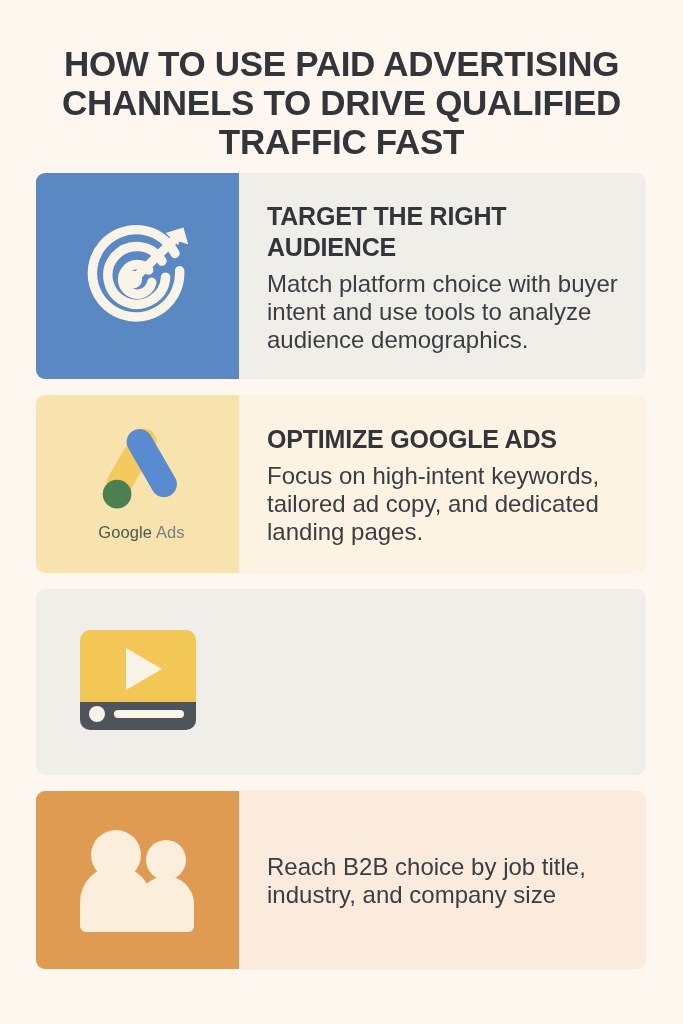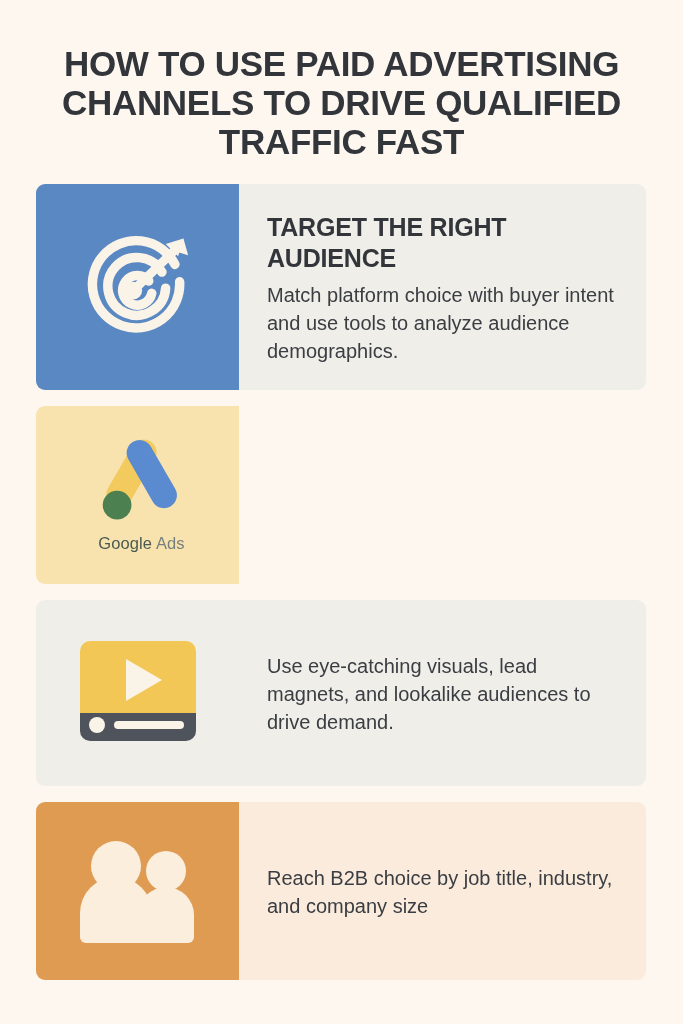--- a/index.html
+++ b/index.html
@@ -36,21 +36,21 @@
     line-height: 39px;
     font-weight: bold;
     letter-spacing: -0.3px;
     color: #32353A;
     text-transform: uppercase;
   }
 
   
   .cards {
     position: absolute;
-    top: 184px;
+    top: 173px;
     left: 36px;
     width: 610px;
   }
 
   .card {
     display: flex;
     align-items: stretch;
     border-radius: 9px;
     overflow: hidden;
     margin-bottom: 16px;
@@ -79,21 +79,21 @@
     font-size: 25px;
     line-height: 31px;
     font-weight: bold;
     letter-spacing: -0.2px;
     color: #32353A;
     text-transform: uppercase;
     margin-bottom: 7px;
   }
 
   .card-desc {
-    font-size: 20px;
+    font-size: 24px;
     line-height: 28px;
     color: #3A3D42;
     font-weight: normal;
   }
 
   
   .card-1 { min-height: 206px; }
   .card-2 { min-height: 178px; }
   .card-3 { min-height: 186px; }
   .card-4 { min-height: 178px; }
@@ -166,41 +166,44 @@
             </g>
 
             <circle cx="24" cy="71" r="15" fill="#4C8050"></circle>
           </svg>
           <div class="gads-caption">
             <span class="g1">Google</span>
             <span class="g2">Ads</span>
           </div>
         </div>
       </div>
+      <div class="card-body" style="background:#FDF3E3;">
+        <div class="card-title">OPTIMIZE GOOGLE ADS</div>
+        <div class="card-desc">Focus on high-intent keywords, tailored ad copy, and dedicated landing pages.</div>
+      </div>
     </div>
 
     <div class="card card-3">
       <div class="card-icon" style="background:#F0EEE9;">
         <span>
           <svg class="icon-svg" width="128" height="112" viewBox="0 0 128 112" aria-hidden="true">
 
             <path d="M6 14 a10 10 0 0 1 10 -10 h96 a10 10 0 0 1 10 10 v62 h-116 z" fill="#F2C755"></path>
 
             <path d="M6 76 h116 v18 a10 10 0 0 1 -10 10 h-96 a10 10 0 0 1 -10 -10 z" fill="#4F545C"></path>
 
             <path d="M52 22 L88 43 L52 64 Z" fill="#FAF3E8"></path>
 
             <circle cx="23" cy="88" r="8" fill="#FAF3E8"></circle>
 
             <rect x="40" y="84" width="70" height="8" rx="4" fill="#FAF3E8"></rect>
           </svg>
         </span>
       </div>
       <div class="card-body" style="background:#F0EEE9;">
-        <div class="card-desc">Use eye-catching visuals, lead magnets, and lookalike audiences to drive demand.</div>
       </div>
     </div>
 
     <div class="card card-4">
       <div class="card-icon" style="background:#DF9B52;">
         <span>
           <svg class="icon-svg" width="134" height="104" viewBox="0 0 134 104" aria-hidden="true">
 
             <circle cx="95" cy="32" r="20" fill="#FBEEDD"></circle>
 

